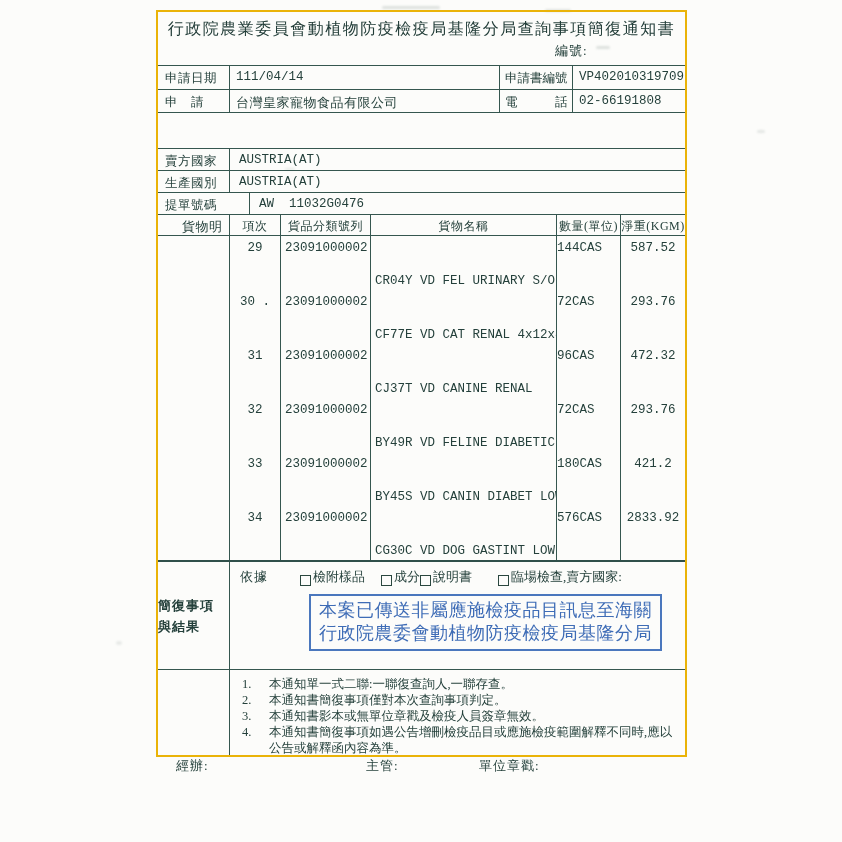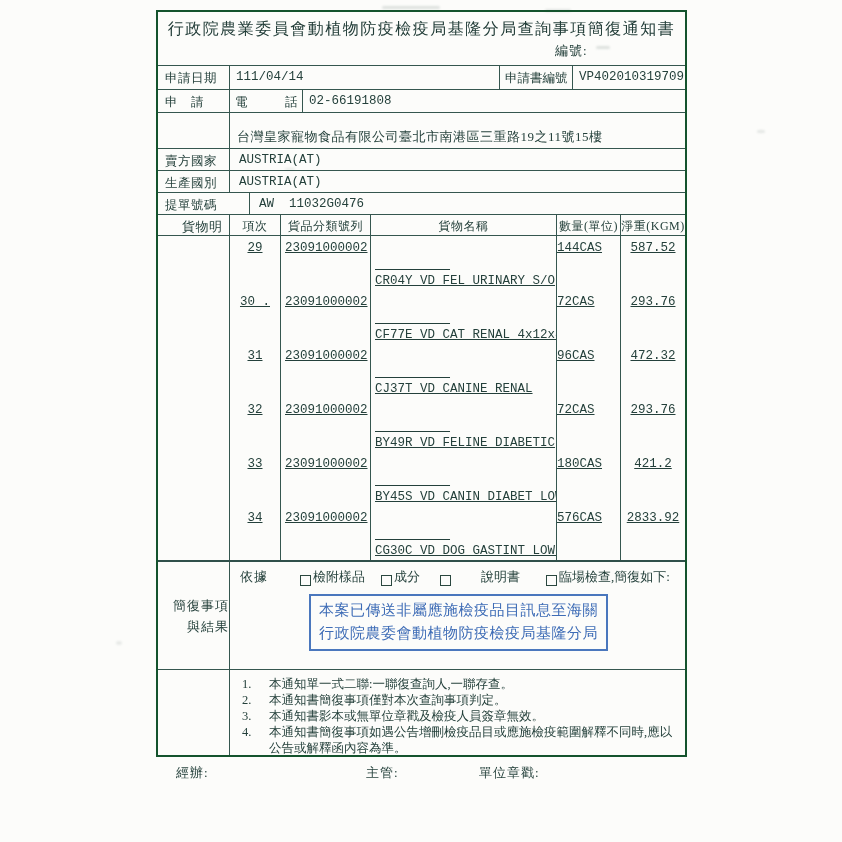--- a/index.html
+++ b/index.html
@@ -6,21 +6,21 @@
   .page{
     position:relative;
     width:842px;height:842px;
     background:#fcfcfa;
     font-family:"Liberation Serif","DejaVu Serif",serif;
     color:#24403b;
     overflow:hidden;
   }
   .form{
     position:absolute;left:156px;top:10px;width:531px;
-    border:2px solid #14532d;
+    border:2px solid #eab308;
     box-sizing:border-box;
     background:transparent;
   }
   .fr{display:flex;box-sizing:border-box;border-top:1.5px solid #35564f;}
   .cell{box-sizing:border-box;overflow:hidden;}
 
   
   .title-row{position:relative;height:53px;box-sizing:border-box;}
   .title{
     text-align:center;padding-top:7px;
@@ -54,46 +54,46 @@
   .gbody-row .cell{font-family:"Liberation Mono","DejaVu Sans Mono",monospace;font-size:12.5px;}
   .gi-no{text-align:center;padding-top:5px;}
   .gi-code{padding:5px 0 0 4px;}
   .gi-name{padding:5px 0 0 4px;line-height:16px;white-space:pre;}
   .gi-qty{padding-top:5px;}
   .gi-wt{text-align:center;padding-top:5px;}
   .sec-lbl{font-size:13px;padding-top:3px;padding-left:24px;letter-spacing:0.5px;}
 
   
   .reply{height:109px;border-top:2px solid #30504a;}
-  .reply-lbl{width:71px;display:flex;flex-direction:column;justify-content:center;align-items:flex-end;font-size:13px;line-height:21px;letter-spacing:1px;}
+  .reply-lbl{width:71px;display:flex;flex-direction:column;justify-content:center;align-items:flex-start;font-size:13px;line-height:21px;letter-spacing:1px;font-weight:bold;}
   .reply-body{flex:1;border-left:1.5px solid #35564f;position:relative;}
   .basis-line{padding:6px 0 0 10px;font-size:13px;display:flex;align-items:center;}
   .basis-word{letter-spacing:1px;}
   .cb{display:inline-block;width:11px;height:11px;border:1.2px solid #2a473f;margin-right:2px;vertical-align:-1px;box-sizing:border-box;}
   .cb-item{display:flex;align-items:flex-end;}
-  .m1{margin-left:32px;} .m2{margin-left:16px;} .m3{margin-left:20px;gap:28px;} .m4{margin-left:26px;}
+  .m1{margin-left:32px;} .m2{margin-left:16px;} .m3{} .m4{margin-left:26px;}
   .stamp{
     position:absolute;left:79px;top:32px;
     border:2px solid #4a77bd;color:#3e6cb6;
-    padding:3px 8px 4px 8px;font-size:15px;line-height:23px;
+    padding:3px 8px 4px 8px;font-size:18px;line-height:23px;
     letter-spacing:0.5px;background:rgba(255,255,255,0.1);
     font-weight:500;
     text-align:right;
   }
 
   
   .notes{height:86px;}
   .notes-left{width:71px;}
   .notes-body{flex:1;border-left:1.5px solid #35564f;padding:6px 8px 0 12px;font-size:12.5px;line-height:16px;}
   .note{display:flex;}
   .note-num{width:27px;flex:none;}
   .note-txt{flex:1;}
 
   
-  .footer-lbl{position:absolute;top:757px;font-size:13px;letter-spacing:1px;margin-top:7px;}
+  .footer-lbl{position:absolute;top:757px;font-size:13px;letter-spacing:1px;}
   .f-handler{left:176px;} .f-supervisor{left:366px;} .f-seal{left:479px;}
 
   
   .speck{position:absolute;background:#b9c2bd;border-radius:2px;filter:blur(1px);}
   .s1{left:382px;top:6px;width:58px;height:3px;opacity:.45;}
   .s2{left:545px;top:9px;width:26px;height:3px;opacity:.4;}
   .s3{left:596px;top:46px;width:14px;height:3px;opacity:.45;}
   .s4{left:757px;top:130px;width:8px;height:3px;opacity:.35;}
   .s5{left:116px;top:641px;width:6px;height:4px;opacity:.3;}
   .s6{left:285px;top:168px;width:10px;height:2px;opacity:.3;}
@@ -119,27 +119,27 @@
 
     <div class="fr r1">
       <div class="cell lbl">申請日期</div>
       <div class="cell v1 val">111/04/14</div>
       <div class="cell l2">申請書編號</div>
       <div class="cell v2 val">VP402010319709</div>
     </div>
 
     <div class="fr r2">
       <div class="cell lbl">申　請　人</div>
+      <div class="cell v1" style="font-size:13px;padding:4px 0 0 6px;letter-spacing:0.5px;">台灣皇家寵物食品有限公司</div>
       <div class="cell l2">電　　　話</div>
       <div class="cell v2 val">02-66191808</div>
     </div>
 
     <div class="fr r3">
       <div class="cell lbl">收貨(件)人</div>
-      <div class="cell consignee-val">台灣皇家寵物食品有限公司臺北市南港區三重路19之11號15樓</div>
     </div>
 
     <div class="fr r4">
       <div class="cell lbl">賣方國家</div>
       <div class="cell vfull val">AUSTRIA(AT)</div>
     </div>
 
     <div class="fr r5">
       <div class="cell lbl">生產國別</div>
       <div class="cell vfull val">AUSTRIA(AT)</div>
@@ -152,21 +152,21 @@
 
     <div class="fr ghead">
       <div class="cell g0 sec-lbl">貨物明細</div>
       <div class="cell g1 gh">項次</div>
       <div class="cell g2 gh">貨品分類號列</div>
       <div class="cell g3 gh">貨物名稱</div>
       <div class="cell g4 gh">數量(單位)</div>
       <div class="cell g5 gh">淨重(KGM)</div>
     </div>
 
-    <div style="border-top:1.5px solid #35564f;text-decoration:underline;">
+    <div style="border-top:1.5px solid #35564f;">
 
       <div class="gbody-row">
         <div class="cell g0"></div>
         <div class="cell g1 gi-no">29</div>
         <div class="cell g2 gi-code">23091000002</div>
         <div class="cell g3 gi-name">
           <div>CR04Y VD FEL URINARY S/O</div>
           
         </div>
         <div class="cell g4 gi-qty">144CAS</div>
@@ -250,21 +250,21 @@
           <span class="cb-item m2">
               <span class="cb"></span>
               <span>成分</span>
             </span>
           <span class="cb-item m3">
               <span class="cb"></span>
               <span>說明書</span>
             </span>
           <span class="cb-item m4">
               <span class="cb"></span>
-              <span>臨場檢查,簡復如下:</span>
+              <span>臨場檢查,賣方國家:</span>
             </span>
         </div>
         <div class="stamp">
           <div>本案已傳送非屬應施檢疫品目訊息至海關</div>
           <div>行政院農委會動植物防疫檢疫局基隆分局</div>
         </div>
       </div>
     </div>
 
     <div class="fr notes">

